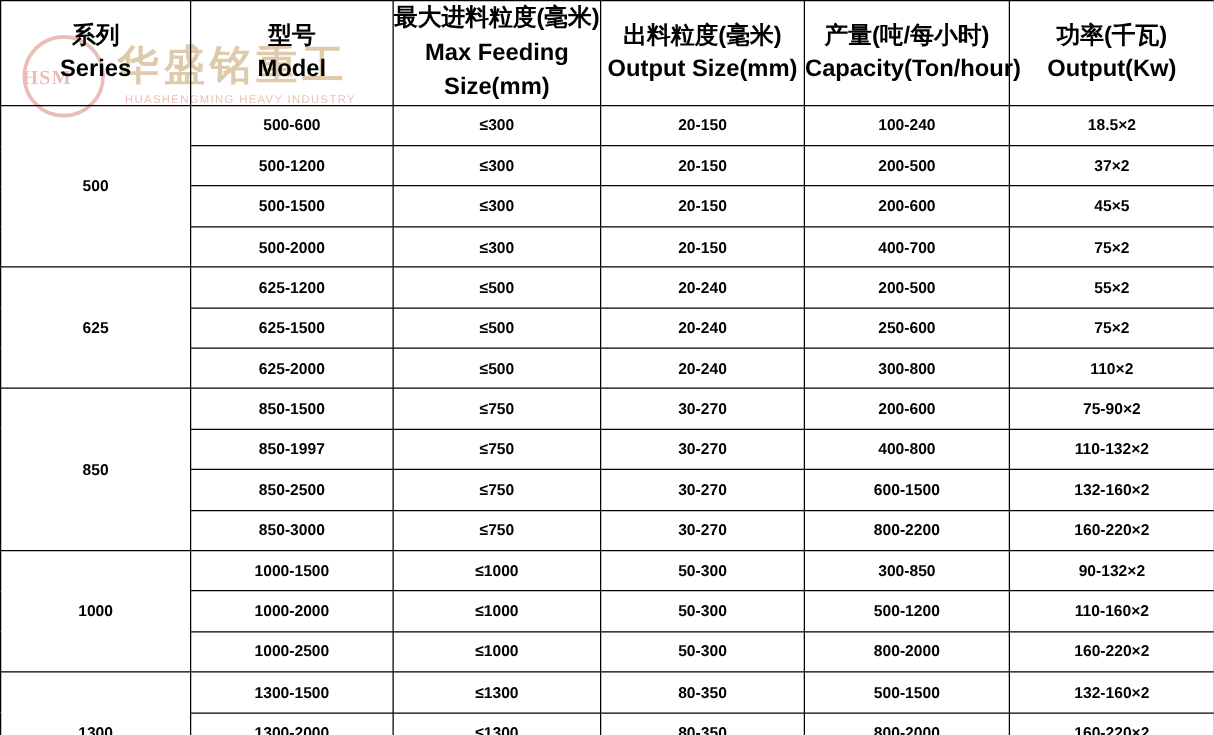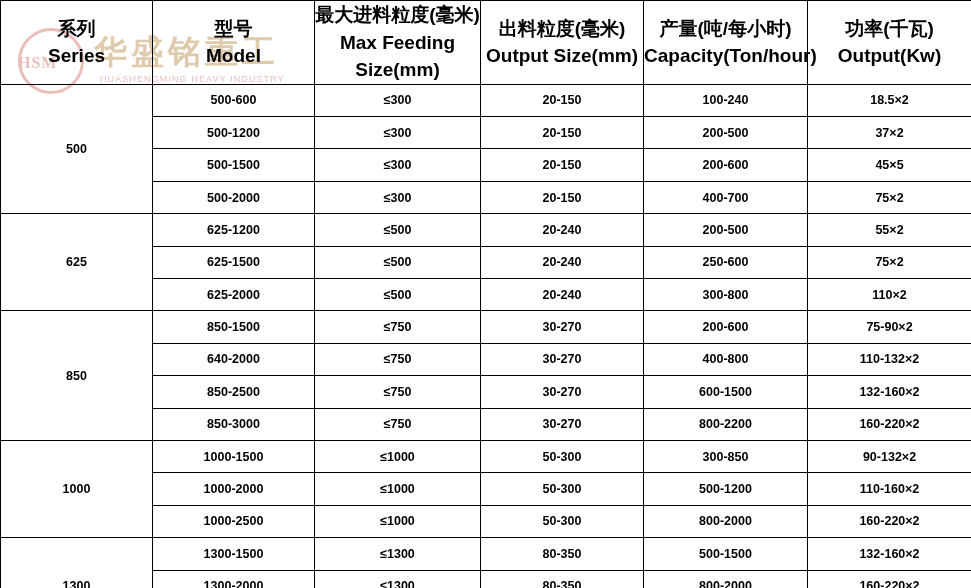--- a/index.html
+++ b/index.html
@@ -211,21 +211,21 @@
       </tr>
       <tr>
         <td class="series-cell" rowspan="4">850</td>
         <td>850-1500</td>
         <td>≤750</td>
         <td>30-270</td>
         <td>200-600</td>
         <td>75-90×2</td>
       </tr>
       <tr>
-        <td>640-2000</td>
+        <td>850-1997</td>
         <td>≤750</td>
         <td>30-270</td>
         <td>400-800</td>
         <td>110-132×2</td>
       </tr>
       <tr>
         <td>850-2500</td>
         <td>≤750</td>
         <td>30-270</td>
         <td>600-1500</td>

